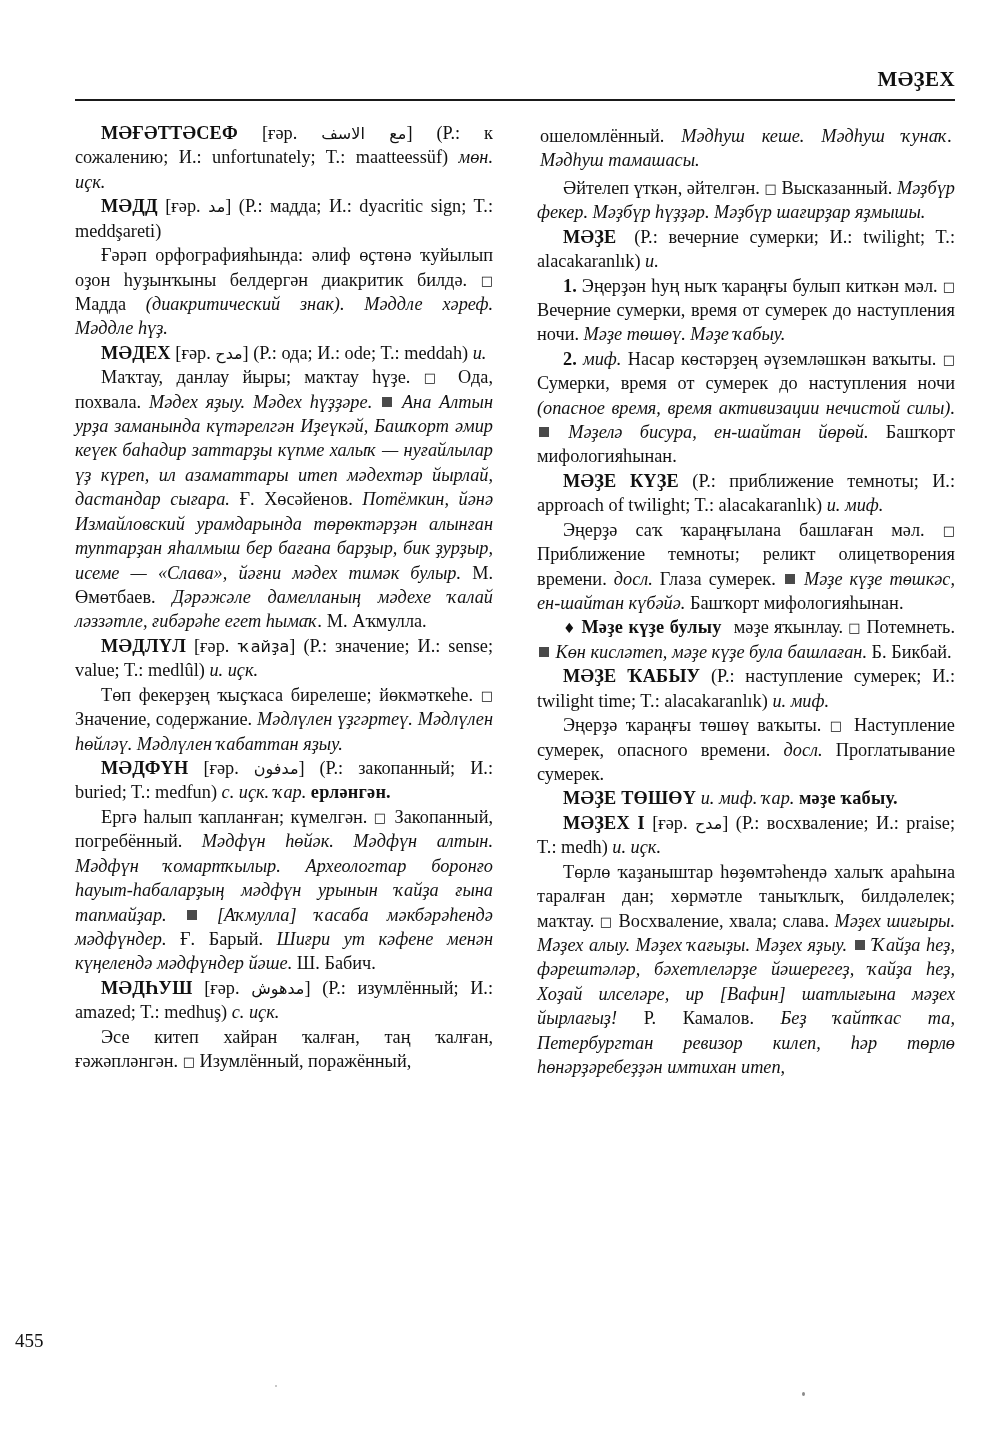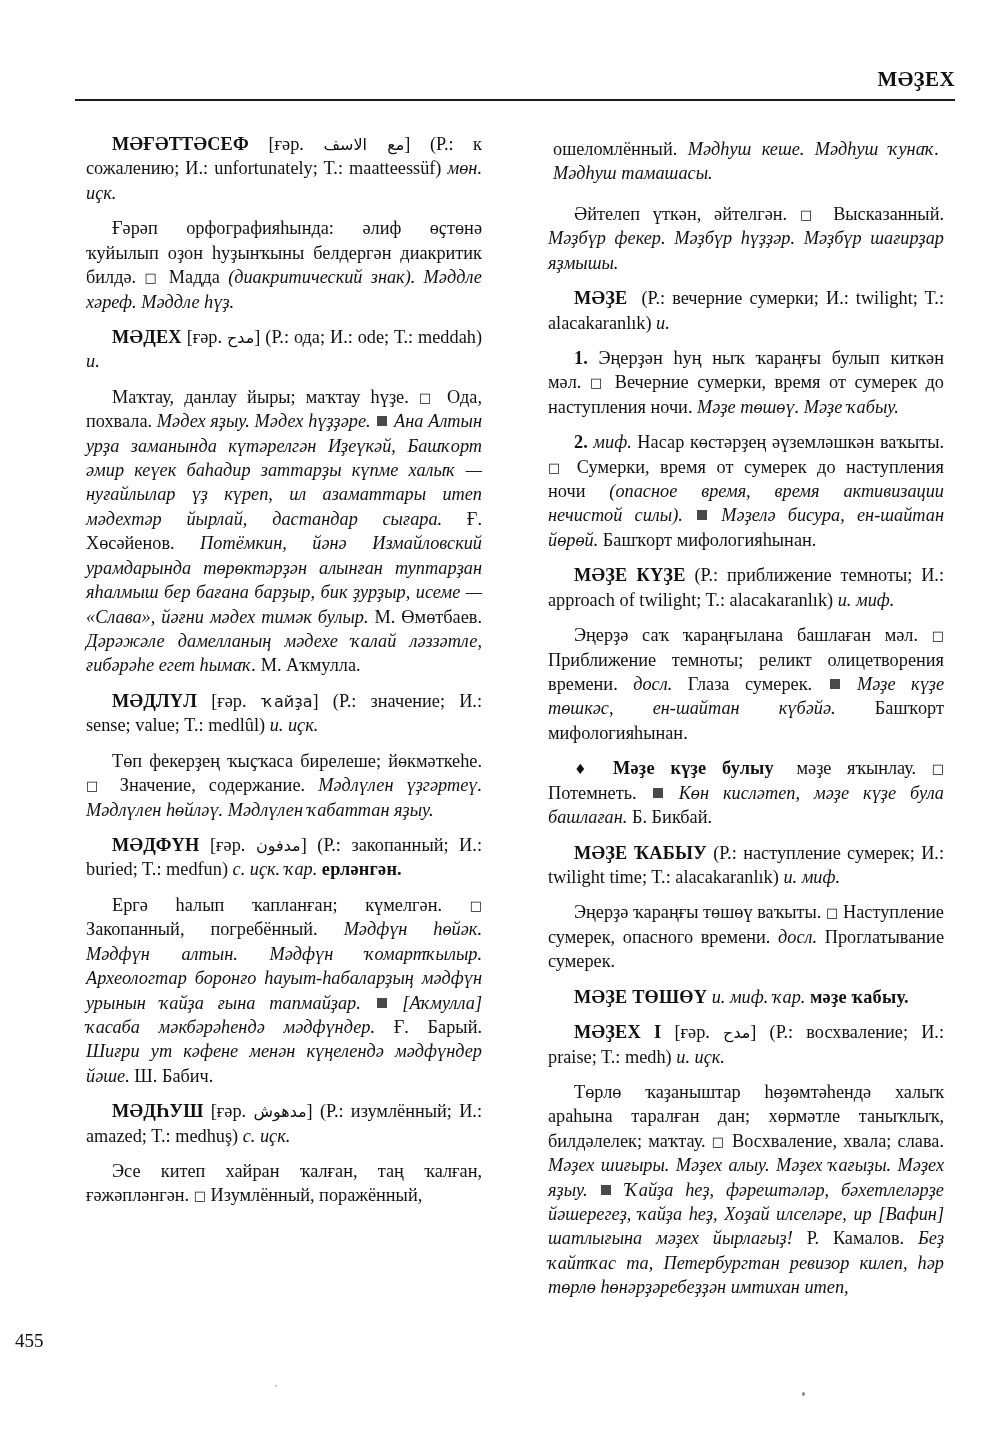--- a/index.html
+++ b/index.html
@@ -52,25 +52,25 @@
     width: 418px;
     font-size: 18.3px;
     line-height: 1.335;
     text-align: justify;
     text-justify: inter-word;
     hyphens: manual;
   }
   .col-left { margin-right: 44px; }
 
   p.para {
-    margin: 11px;
+    margin: 0;
     text-indent: 26px;
   }
   p.cont {
-    margin: 16px;
+    margin: 3px;
     text-indent: 0;
   }
   .hw {
     font-weight: bold;
     letter-spacing: 0.2px;
   }
   .it { font-style: italic; }
   .ar {
     font-family: "DejaVu Sans", sans-serif;
     font-size: 16px;
@@ -122,20 +122,21 @@
     <span class="runhead-text">МӘҘЕХ</span>
   </div>
   <div class="rule"></div>
 
   <div class="columns">
 
     <div class="col col-left">
 
       <p class="para"><span class="hw">МӘҒӘТТӘСЕФ</span> <span>[ғәр.</span> <span class="ar">مع الاسف</span><span>]</span> <span>(Р.: к сожалению; И.: unfortunately; T.: maatteessüf)</span> <span class="it">мөн. иҫк.</span></p>
 
+      <p class="para"><span class="hw">МӘДД</span> <span>[ғәр.</span> <span class="ar">مد</span><span>]</span> <span>(Р.: мадда; И.: dyacritic sign; T.: meddşareti)</span></p>
       <p class="para"><span>Ғәрәп орфографияһында: әлиф өҫтөнә ҡуйылып оҙон һуҙынҡыны белдергән диакритик билдә.</span> <span class="sqr">□</span> <span>Мадда</span> <span class="it">(диакритический знак). Мәддле хәреф. Мәддле һүҙ.</span></p>
 
       <p class="para"><span class="hw">МӘДЕХ</span> <span>[ғәр.</span> <span class="ar">مدح</span><span>]</span> <span>(Р.: ода; И.: ode; Т.: meddah)</span> <span class="it">и.</span></p>
       <p class="para"><span>Маҡтау, данлау йыры; маҡтау һүҙе.</span> <span class="sqr">□</span> <span>Ода, похвала.</span> <span class="it">Мәдех яҙыу. Мәдех һүҙҙәре.</span> <span class="filled"></span> <span class="it">Ана Алтын урҙа заманында күтәрелгән Иҙеүкәй, Башҡорт әмир кеүек баһадир заттарҙы күпме халыҡ — нуғайлылар үҙ күреп, ил азаматтары итеп мәдехтәр йырлай, дастандар сығара.</span> <span>Ғ. Хөсәйенов.</span> <span class="it">Потёмкин, йәнә Измайловский урамдарында төрөктәрҙән алынған туптарҙан яһалмыш бер бағана барҙыр, бик ҙурҙыр, исеме — «Слава», йәғни мәдех тимәк булыр.</span> <span>М. Өмөтбаев.</span> <span class="it">Дәрәжәле дамелланың мәдехе ҡалай ләззәтле, ғибәрәһе егет һымаҡ.</span> <span>М. Аҡмулла.</span></p>
 
       <p class="para"><span class="hw">МӘДЛҮЛ</span> <span>[ғәр.</span> <span class="ar">ҡайҙа</span><span>]</span> <span>(Р.: значение; И.: sense; value; T.: medlûl)</span> <span class="it">и. иҫк.</span></p>
       <p class="para"><span>Төп фекерҙең ҡыҫҡаса бирелеше; йөкмәткеһе.</span> <span class="sqr">□</span> <span>Значение, содержание.</span> <span class="it">Мәдлүлен үҙгәртеү. Мәдлүлен һөйләү. Мәдлүлен ҡабаттан яҙыу.</span></p>
 
       <p class="para"><span class="hw">МӘДФҮН</span> <span>[ғәр.</span> <span class="ar">مدفون</span><span>]</span> <span>(Р.: закопанный; И.: buried; T.: medfun)</span> <span class="it">с. иҫк. ҡар.</span> <span class="hw">ерләнгән.</span></p>
       <p class="para"><span>Ергә һалып ҡапланған; күмелгән.</span> <span class="sqr">□</span> <span>Закопанный, погребённый.</span> <span class="it">Мәдфүн һөйәк. Мәдфүн алтын. Мәдфүн ҡомартҡылыр. Археологтар боронғо һауыт-һабаларҙың мәдфүн урынын ҡайҙа ғына тапмайҙар.</span> <span class="filled"></span> <span class="it">[Аҡмулла] ҡасаба мәкбәрәһендә мәдфүндер.</span> <span>Ғ. Барый.</span> <span class="it">Шиғри ут кәфене менән күңелендә мәдфүндер йәше.</span> <span>Ш. Бабич.</span></p>

